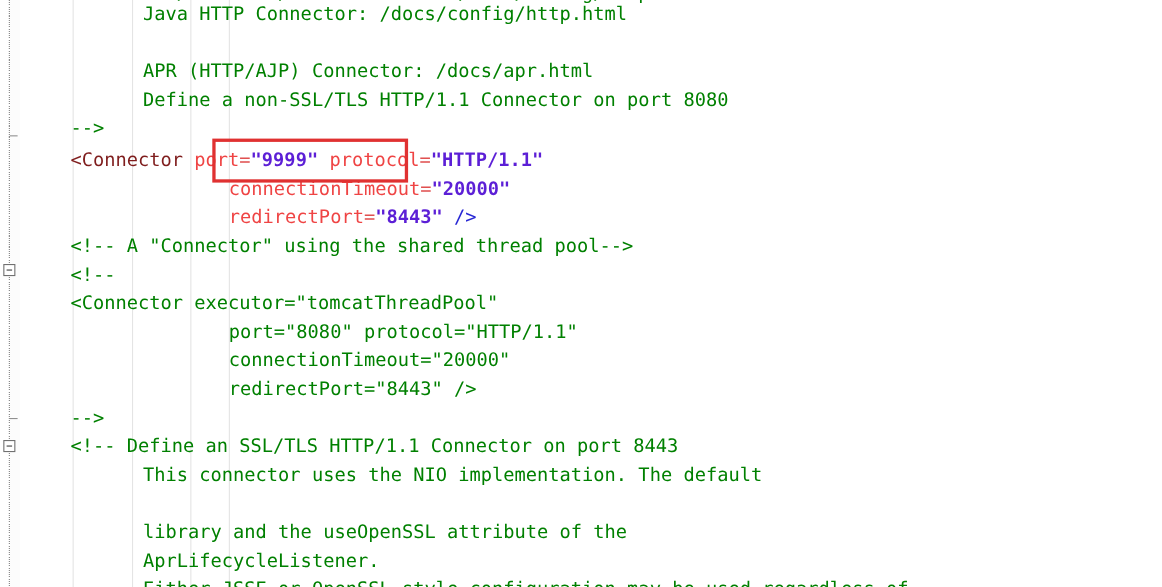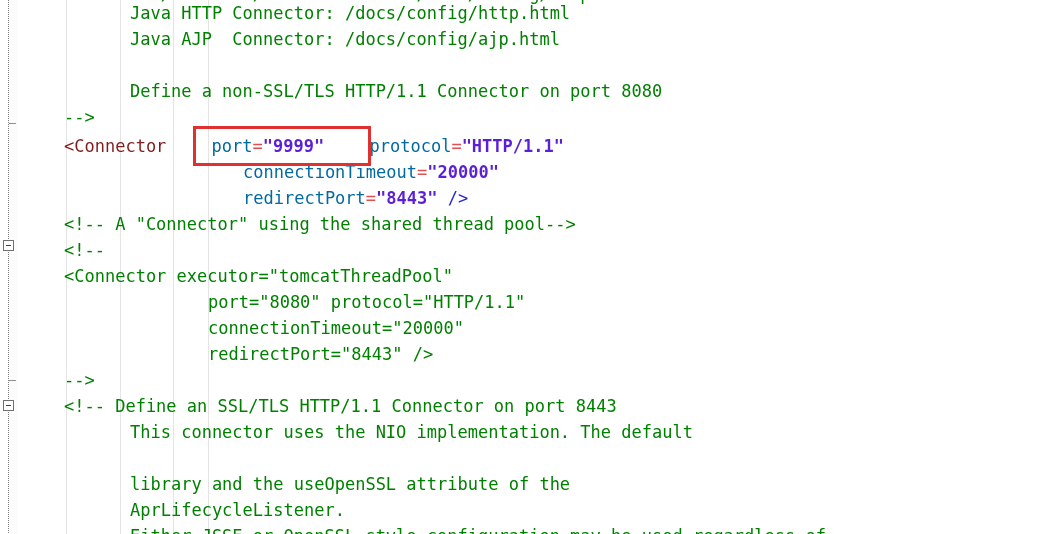--- a/index.html
+++ b/index.html
@@ -89,21 +89,21 @@
     line-height: 26px;
     white-space: pre;
     font-size: 17px;
     letter-spacing: 0px;
     text-align: center;
   }
 
   
   .t-comment  { color: #008000; }
   .t-tag      { color: #7f1d1d; }
-  .t-attr     { color: #0369a1; margin-left: 35px; }
+  .t-attr     { color: #ef4444; }
   .t-eq       { color: #e05050; }
   .t-val      { color: #5c1fd6; font-weight: bold; }
   .t-plain    { color: #333333; }
   .t-punct    { color: #2727d4; }
 
   
   .highlight-box {
     position: absolute;
     box-sizing: border-box;
     border: 3px solid #e03131;
@@ -119,21 +119,21 @@
   <div id="indent-guides">
       <div class="indent-guide" style="left: 66px;"></div>
       <div class="indent-guide" style="left: 120px;"></div>
       <div class="indent-guide" style="left: 173px;"></div>
       <div class="indent-guide" style="left: 208px;"></div>
     </div>
 
   <div class="code" id="code-lines">
       <div class="line" style="top: -19px; left: 130px;"><span class="t-comment">SSL/TLS HTTP/1.1 Connector: /docs/config/http.html</span></div>
       <div class="line" style="top: 0px; left: 130px;"><span class="t-comment">Java HTTP Connector: /docs/config/http.html</span></div>
-      <div class="line" style="top: 26px; left: 130px;"><span class="t-comment">Java AJP  Connector: /docs/config/ajp.html</span></div>
+      <div class="line" style="top: 52px; left: 130px;"><span class="t-comment">APR (HTTP/AJP) Connector: /docs/apr.html</span></div>
       <div class="line" style="top: 78px; left: 130px;"><span class="t-comment">Define a non-SSL/TLS HTTP/1.1 Connector on port 8080</span></div>
       <div class="line" style="top: 104px; left: 64px;"><span class="t-comment">--&gt;</span></div>
       <div class="line" style="top: 133px; left: 64px;"><span class="t-tag">&lt;Connector</span><span class="t-plain"> </span><span class="t-attr">port</span><span class="t-eq">=</span><span class="t-val">"9999"</span><span class="t-plain"> </span><span class="t-attr">protocol</span><span class="t-eq">=</span><span class="t-val">"HTTP/1.1"</span></div>
       <div class="line" style="top: 159px; left: 208px;"><span class="t-attr">connectionTimeout</span><span class="t-eq">=</span><span class="t-val">"20000"</span></div>
       <div class="line" style="top: 185px; left: 208px;"><span class="t-attr">redirectPort</span><span class="t-eq">=</span><span class="t-val">"8443"</span><span class="t-plain"> </span><span class="t-punct">/&gt;</span></div>
       <div class="line" style="top: 211px; left: 64px;"><span class="t-comment">&lt;!-- A "Connector" using the shared thread pool--&gt;</span></div>
       <div class="line" style="top: 237px; left: 64px;"><span class="t-comment">&lt;!--</span></div>
       <div class="line" style="top: 263px; left: 64px;"><span class="t-comment">&lt;Connector executor="tomcatThreadPool"</span></div>
       <div class="line" style="top: 289px; left: 208px;"><span class="t-comment">port="8080" protocol="HTTP/1.1"</span></div>
       <div class="line" style="top: 315px; left: 208px;"><span class="t-comment">connectionTimeout="20000"</span></div>

